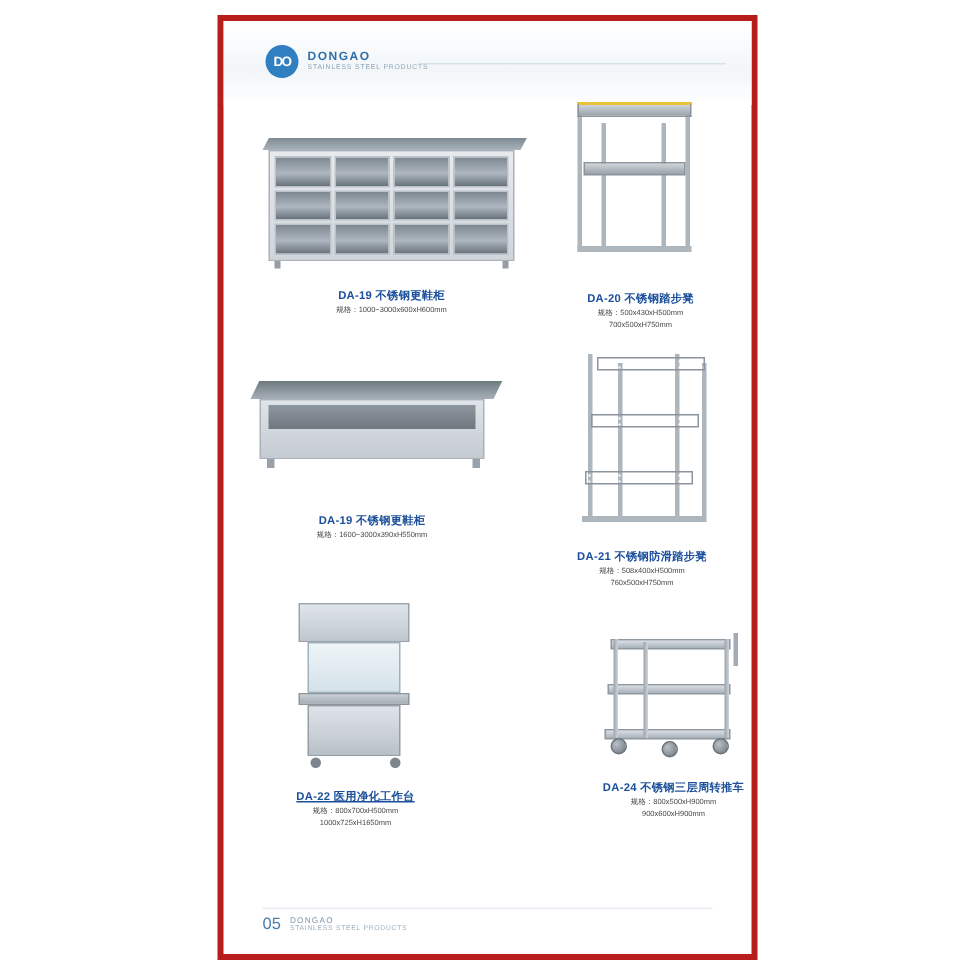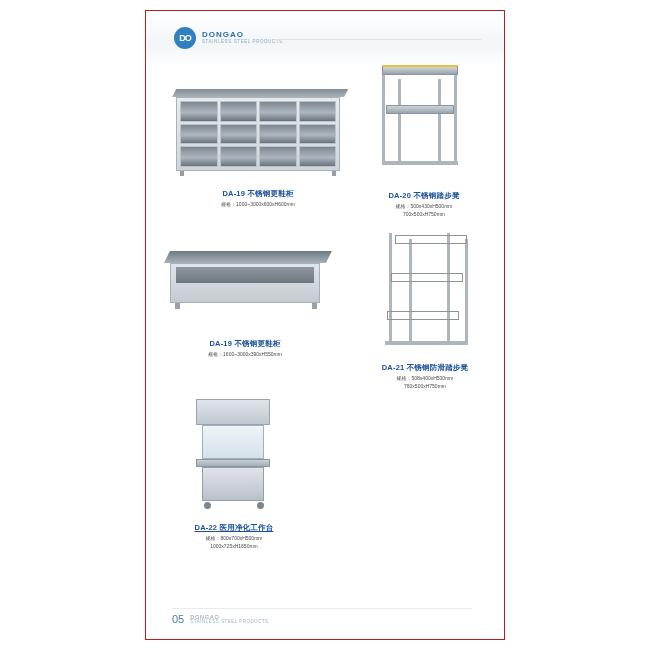--- a/index.html
+++ b/index.html
@@ -20,21 +20,21 @@
     background: #ffffff;
   }
   
   .sheet {
     position: absolute;
     left: 145px;
     top: 10px;
     width: 360px;
     height: 630px;
     background: #ffffff;
-    border: 1px solid #b91c1c;
+    border: 4px solid #b91c1c;
     box-sizing: border-box;
     overflow: hidden;
   }
   .sheet-bg-band {
     position: absolute;
     left: 0;
     top: 0;
     width: 360px;
     height: 56px;
     background: linear-gradient(180deg,#ffffff 0%, #f2f6f9 60%, #ffffff 100%);
@@ -396,20 +396,36 @@
         <div class="cb-table"></div>
         <div class="cb-base"></div>
         <div class="caster" style="left:12px;"></div>
         <div class="caster" style="right:12px;"></div>
       </div>
       <div class="caption" style="margin-top:12px;text-decoration:underline;">DA-22 医用净化工作台</div>
       <div class="spec">规格：800x700xH500mm<br>1000x725xH1650mm</div>
     </div>
 
 
+    <div class="item" style="left:244px; top:406px; width:112px;">
+      <div class="art trolley">
+        <div class="tr-shelf" style="left:8px; top:6px; width:80px; height:7px;"></div>
+        <div class="tr-shelf" style="left:6px; top:36px; width:82px; height:7px;"></div>
+        <div class="tr-shelf" style="left:4px; top:66px; width:84px; height:7px;"></div>
+        <div class="tr-post" style="left:10px; top:6px; height:66px;"></div>
+        <div class="tr-post" style="left:84px; top:6px; height:66px;"></div>
+        <div class="tr-post" style="left:30px; top:8px; height:64px;"></div>
+        <div class="tr-handle" style="left:90px; top:2px; height:22px;"></div>
+        <div class="tr-wheel" style="left:8px; top:72px;"></div>
+        <div class="tr-wheel" style="left:76px; top:72px;"></div>
+        <div class="tr-wheel" style="left:42px; top:74px;"></div>
+      </div>
+      <div class="caption" style="margin-top:14px;">DA-24 不锈钢三层周转推车</div>
+      <div class="spec">规格：800x500xH900mm<br>900x600xH900mm</div>
+    </div>
 
     <div class="footer-rule"></div>
     <div class="footer">
       <div class="footer-num">05</div>
       <div class="footer-text">
         <div class="footer-name">DONGAO</div>
         <div class="footer-sub">STAINLESS STEEL PRODUCTS</div>
       </div>
     </div>
   </div>

